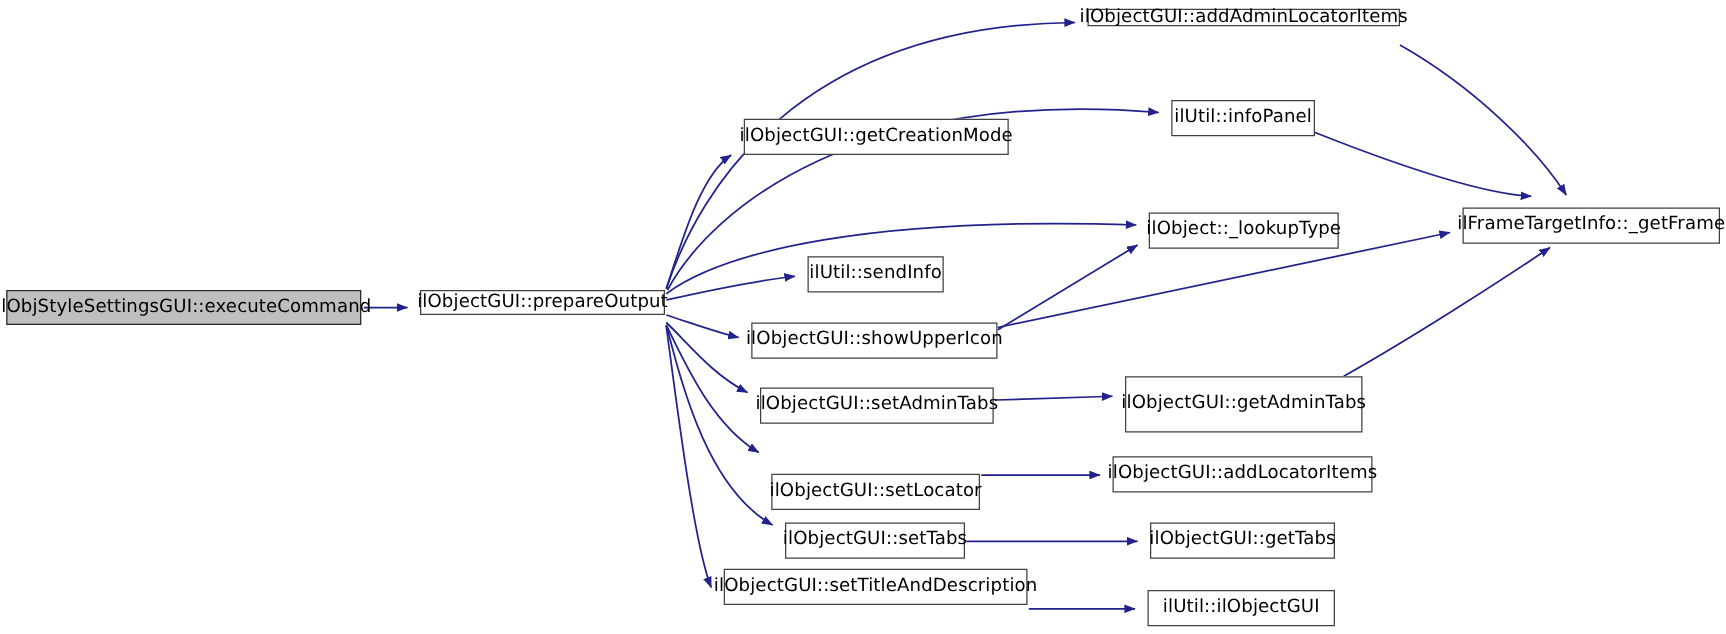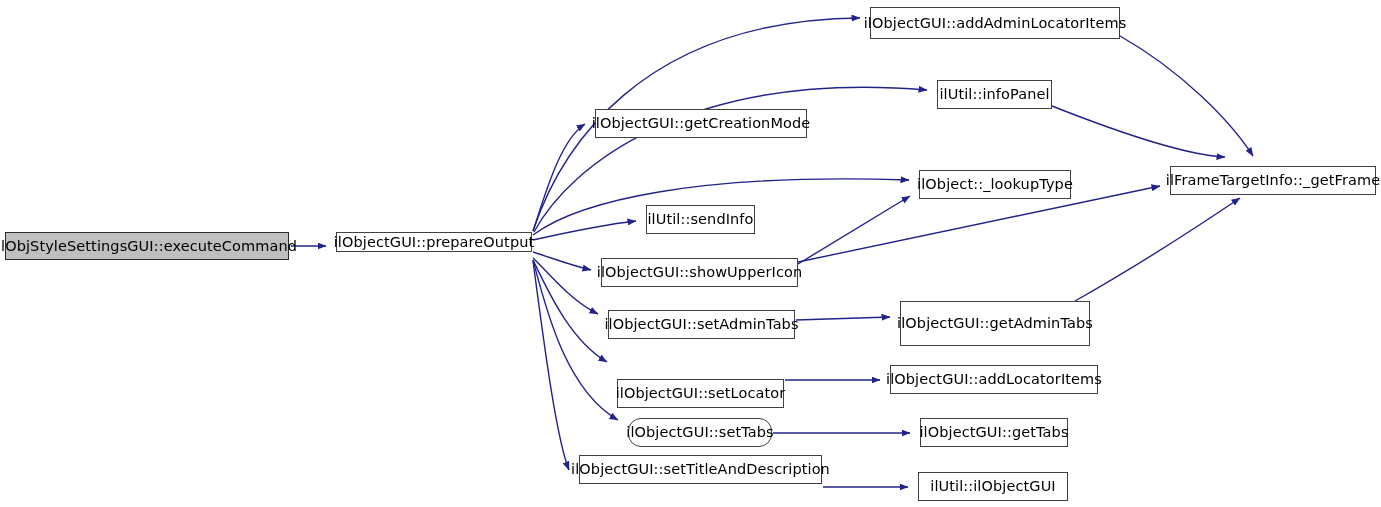--- a/index.html
+++ b/index.html
@@ -81,27 +81,27 @@
         <path d="M 823,487 L 908,487" fill="none" stroke="#22228c" stroke-width="1.4" marker-end="url(#arrowhead)"></path>
       </g>
   </svg>
   <div id="nodes-group">
       <div class="node highlight" style="left: 5px; top: 232px; width: 284px; height: 28px;">
         <span class="node-label">ilObjStyleSettingsGUI::executeCommand</span>
       </div>
       <div class="node" style="left: 336px; top: 232px; width: 196px; height: 20px;">
         <span class="node-label">ilObjectGUI::prepareOutput</span>
       </div>
-      <div class="node" style="left: 870px; top: 7px; width: 250px; height: 32px;">
+      <div class="node" style="left: 870px; top: 7px; width: 250px; height: 14px;">
         <span class="node-label">ilObjectGUI::addAdminLocatorItems</span>
       </div>
       <div class="node" style="left: 937px; top: 80px; width: 115px; height: 29px;">
         <span class="node-label">ilUtil::infoPanel</span>
       </div>
-      <div class="node" style="left: 595px; top: 109px; width: 212px; height: 29px;">
+      <div class="node" style="left: 595px; top: 95px; width: 212px; height: 29px;">
         <span class="node-label">ilObjectGUI::getCreationMode</span>
       </div>
       <div class="node" style="left: 919px; top: 170px; width: 152px; height: 29px;">
         <span class="node-label">ilObject::_lookupType</span>
       </div>
       <div class="node" style="left: 1170px; top: 166px; width: 206px; height: 29px;">
         <span class="node-label">ilFrameTargetInfo::_getFrame</span>
       </div>
       <div class="node" style="left: 646px; top: 205px; width: 109px; height: 29px;">
         <span class="node-label">ilUtil::sendInfo</span>
@@ -114,21 +114,21 @@
       </div>
       <div class="node" style="left: 900px; top: 301px; width: 190px; height: 45px;">
         <span class="node-label">ilObjectGUI::getAdminTabs</span>
       </div>
       <div class="node" style="left: 617px; top: 379px; width: 167px; height: 29px;">
         <span class="node-label">ilObjectGUI::setLocator</span>
       </div>
       <div class="node" style="left: 890px; top: 365px; width: 208px; height: 29px;">
         <span class="node-label">ilObjectGUI::addLocatorItems</span>
       </div>
-      <div class="node" style="left: 628px; top: 418px; width: 144px; height: 29px; border-radius: 13px;">
+      <div class="node" style="left: 628px; top: 418px; width: 144px; height: 29px;">
         <span class="node-label">ilObjectGUI::setTabs</span>
       </div>
       <div class="node" style="left: 920px; top: 418px; width: 148px; height: 29px;">
         <span class="node-label">ilObjectGUI::getTabs</span>
       </div>
       <div class="node" style="left: 579px; top: 455px; width: 243px; height: 29px;">
         <span class="node-label">ilObjectGUI::setTitleAndDescription</span>
       </div>
       <div class="node" style="left: 918px; top: 472px; width: 150px; height: 29px;">
         <span class="node-label">ilUtil::ilObjectGUI</span>

